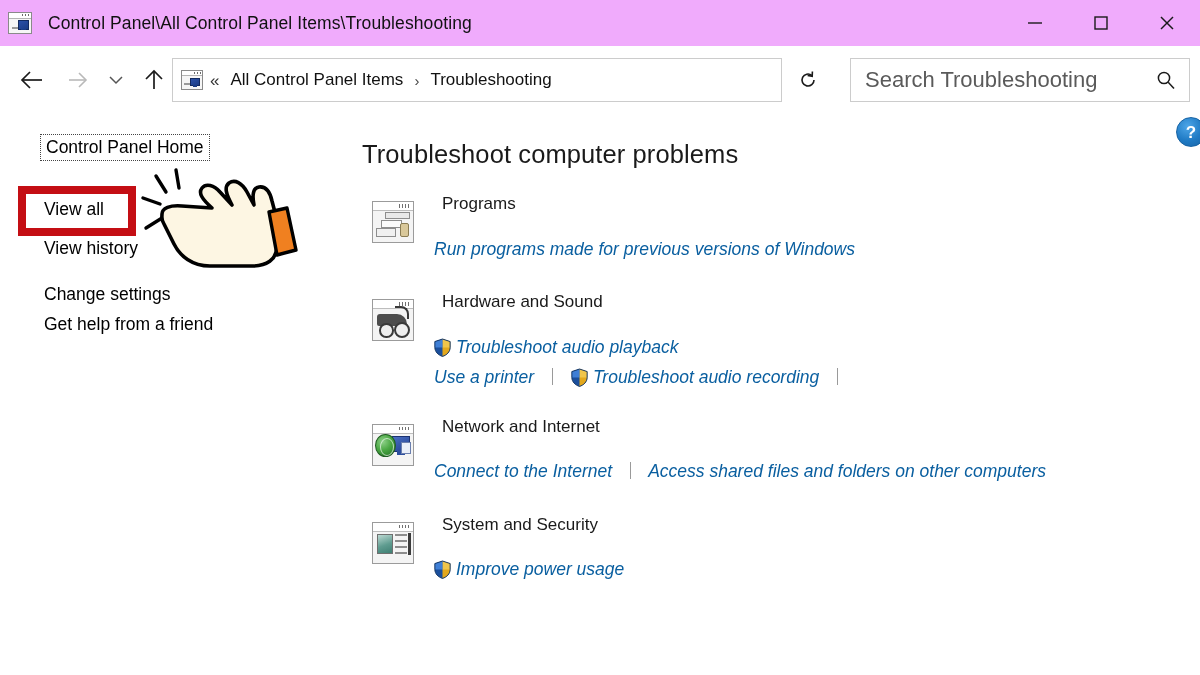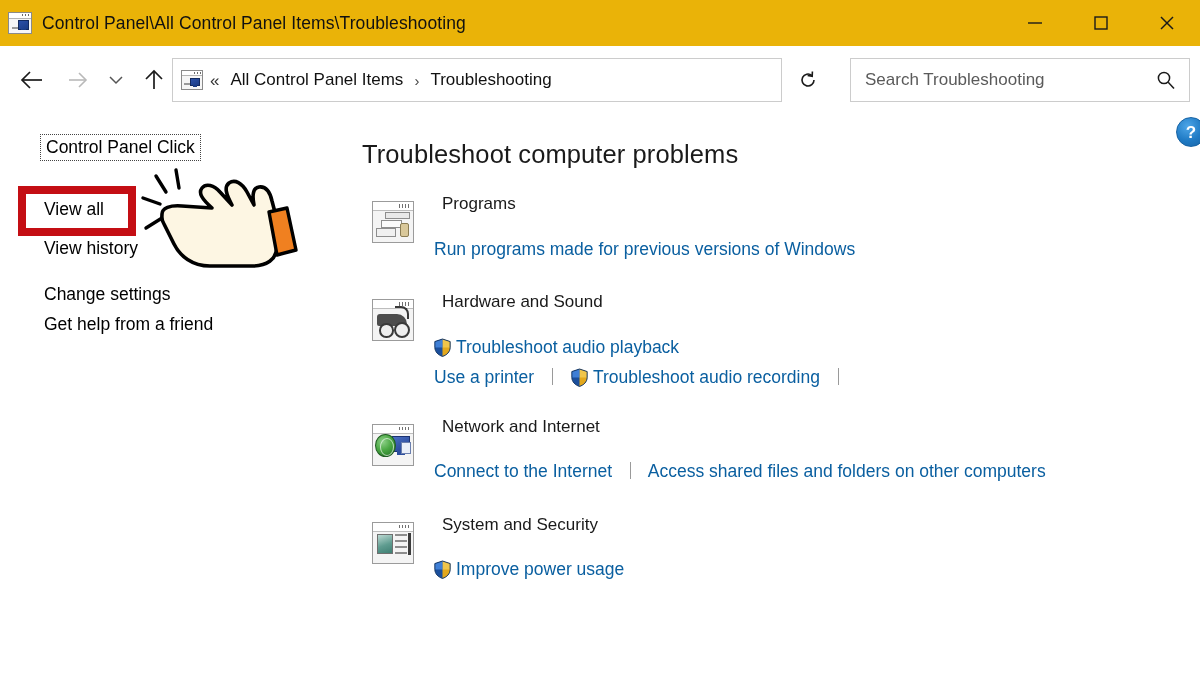--- a/index.html
+++ b/index.html
@@ -20,23 +20,24 @@
     width: 1200px;
     height: 675px;
     background: #ffffff;
   }
 
   
   .titlebar {
     position: absolute;
     left: 0; top: 0;
     width: 1200px; height: 46px;
-    background: #eab308;
+    background: #f0abfc;
     display: flex;
     align-items: center;
+    gap: 6px;
   }
   .title-icon {
     margin-left: 8px;
     width: 24px; height: 22px;
     position: relative;
     flex: none;
   }
   .cp-icon {
     position: relative;
     background: #f6f6f6;
@@ -174,21 +175,21 @@
     background: #ffffff;
     box-sizing: border-box;
     display: flex;
     align-items: center;
   }
   .search-input {
     border: none;
     outline: none;
     background: transparent;
     font-family: "Liberation Sans", sans-serif;
-    font-size: 17px;
+    font-size: 22px;
     color: #555555;
     margin-left: 12px;
     width: 268px;
     height: 40px;
   }
   .search-input::placeholder { color: #5a5a5a; opacity: 1; }
   .search-icon-wrap {
     margin-left: auto;
     margin-right: 12px;
     display: flex; align-items: center;
@@ -296,20 +297,21 @@
     line-height: 1.1;
     margin: 8px;
     font-weight: normal;
     white-space: nowrap;
   }
   .cat-links {
     margin-top: 20px;
     font-size: 17.5px;
     line-height: 30px;
     color: #0a5fa0;
+    font-style: italic;
   }
   .cat-link {
     color: #0a5fa0;
     text-decoration: none;
     white-space: nowrap;
   }
   .link-div {
     display: inline-block;
     width: 1px; height: 17px;
     background: #9a9a9a;
@@ -477,21 +479,21 @@
         </svg>
       </span>
     </div>
   </div>
 
   <div class="help-btn">
     <span>?</span>
   </div>
 
   <div class="sidebar">
-    <div class="sb-home">Control Panel Click</div>
+    <div class="sb-home">Control Panel Home</div>
     <div class="sb-item sb-viewall">View all</div>
     <div class="sb-item sb-history">View history</div>
     <div class="sb-item sb-settings">Change settings</div>
     <div class="sb-item sb-gethelp">Get help from a friend</div>
 
     <div class="redbox"></div>
   </div>
 
   <svg class="hand" viewBox="0 0 165 110">
     <g stroke="#000000" stroke-width="3.4" fill="none" stroke-linecap="round">

